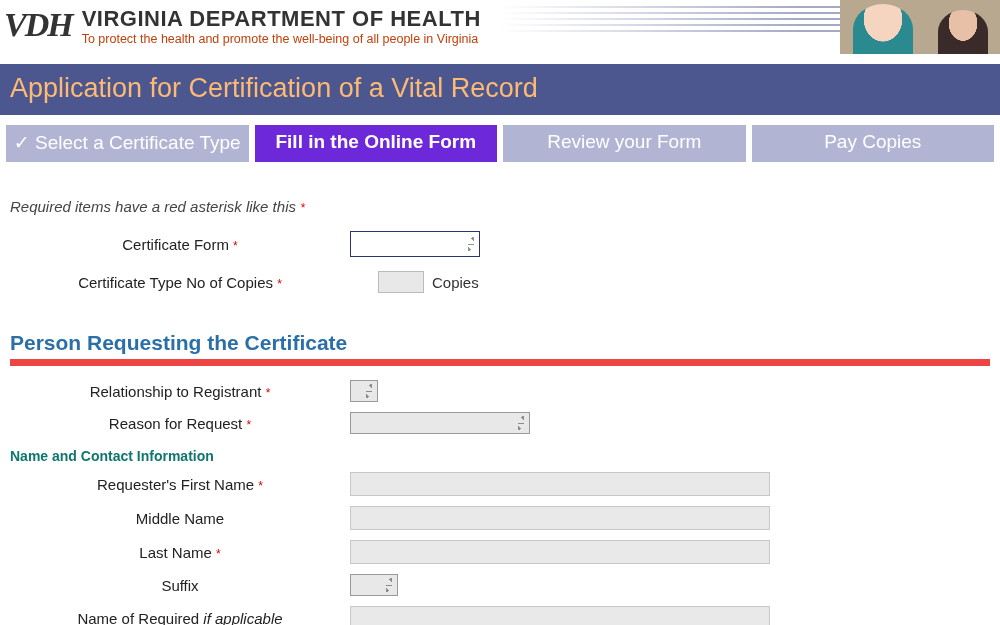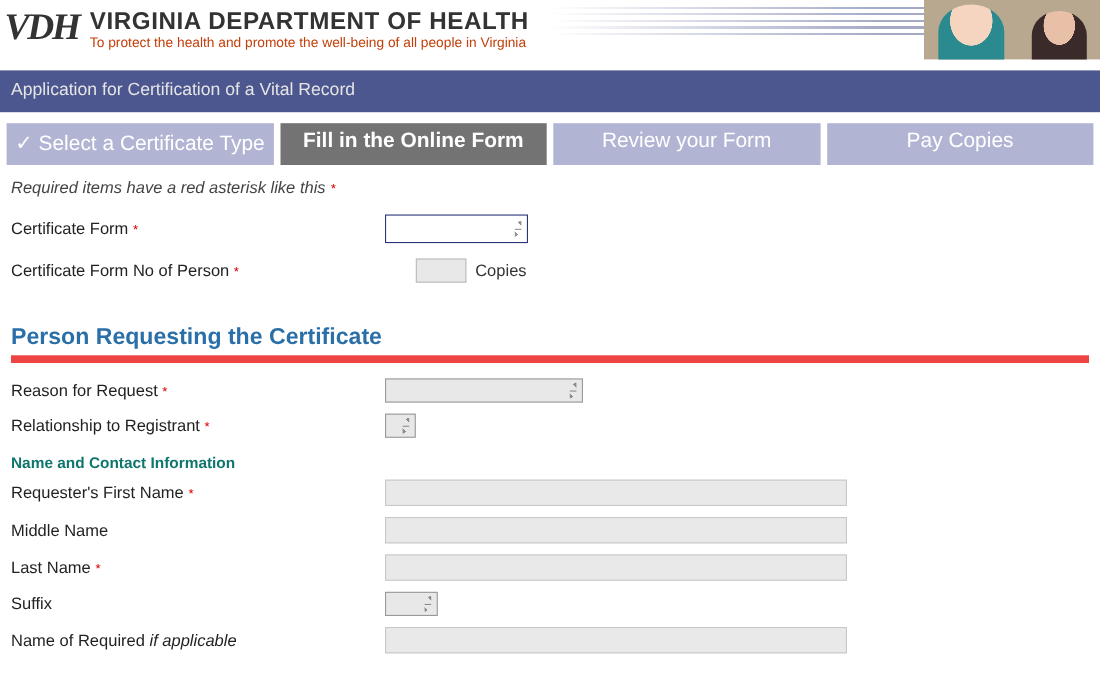--- a/index.html
+++ b/index.html
@@ -67,57 +67,59 @@
     background: radial-gradient(ellipse at 50% 30%, #f5d5c0 45%, #2a8a8f 46%);
     border-radius: 50% 50% 0 0;
   }
   .header-photo .adult {
     width: 50px; height: 44px;
     background: radial-gradient(ellipse at 50% 30%, #e8c0a8 40%, #3a2a2a 41%);
     border-radius: 50% 50% 0 0;
   }
   .titlebar {
     background: #4d578f;
-    color: #e5e5e5;
-    font-size: 16px;
+    color: #fdba74;
+    font-size: 27px;
     padding: 9px 10px 11px;
   }
   .steps {
     display: flex;
     gap: 6px;
     padding: 10px 6px 0;
   }
   .step {
     flex: 1;
     background: #b1b5d3;
     color: #fff;
     font-size: 19px;
     text-align: center;
     padding: 6px 4px 8px;
     white-space: nowrap;
   }
   .step.done::before {
     content: "✓ ";
   }
   .step.active {
-    background: #737373;
+    background: #6d28d9;
     font-weight: 700;
   }
   .content { padding: 12px 10px 20px; }
   .hint {
     font-style: italic;
     color: #444;
     font-size: 15px;
     margin-bottom: 16px;
+    margin-top: 24px;
   }
   .req { color: #d00; font-size: 12px; vertical-align: middle; }
   .form-row {
     display: flex;
     align-items: center;
     margin-bottom: 14px;
+    text-align: center;
   }
   .form-row.tight { margin-bottom: 10px; }
   .form-label {
     width: 340px;
     font-size: 15px;
     color: #222;
   }
   .select {
     background: #e8e8e8;
     border: 1px solid #999;
@@ -208,42 +210,42 @@
 
   <div class="form-row">
     <div class="form-label">
       <span>Certificate Form</span> <span class="req">*</span>
     </div>
     <div class="select outlined"></div>
   </div>
 
   <div class="form-row">
     <div class="form-label">
-      <span>Certificate Form No of Person</span> <span class="req">*</span>
+      <span>Certificate Type No of Copies</span> <span class="req">*</span>
     </div>
     <div style="display:flex; align-items:center; margin-left:28px;">
       <div class="tiny-input"></div>
       <span class="copies-label">Copies</span>
     </div>
   </div>
 
   <div class="section-heading">Person Requesting the Certificate</div>
 
   <div class="form-row tight">
     <div class="form-label">
+      <span>Relationship to Registrant</span> <span class="req">*</span>
+    </div>
+    <div class="select w-tiny" style="width:28px"></div>
+  </div>
+
+  <div class="form-row tight">
+    <div class="form-label">
       <span>Reason for Request</span> <span class="req">*</span>
     </div>
     <div class="select w-medium"></div>
-  </div>
-
-  <div class="form-row tight">
-    <div class="form-label">
-      <span>Relationship to Registrant</span> <span class="req">*</span>
-    </div>
-    <div class="select w-tiny" style="width:28px"></div>
   </div>
 
   <div class="subheading">Name and Contact Information</div>
 
   <div class="form-row tight">
     <div class="form-label">
       <span>Requester's First Name</span> <span class="req">*</span>
     </div>
     <div class="text-input"></div>
   </div>

